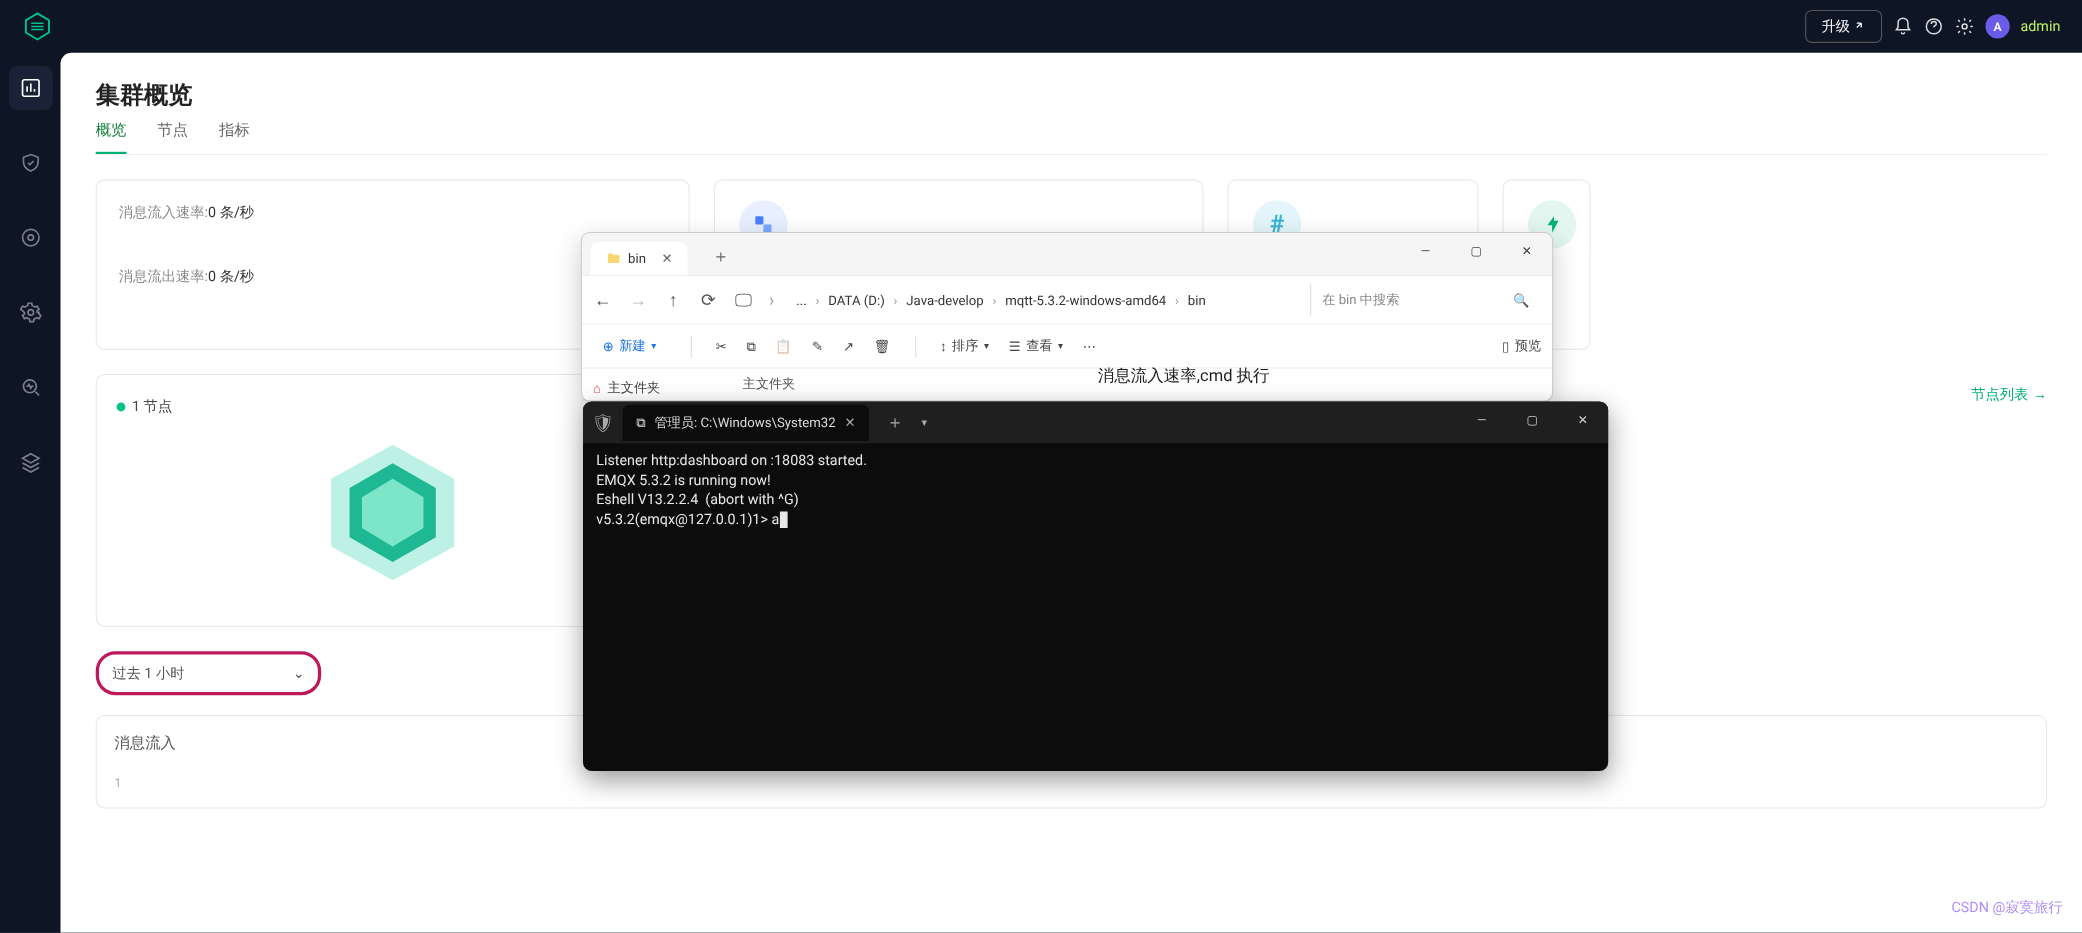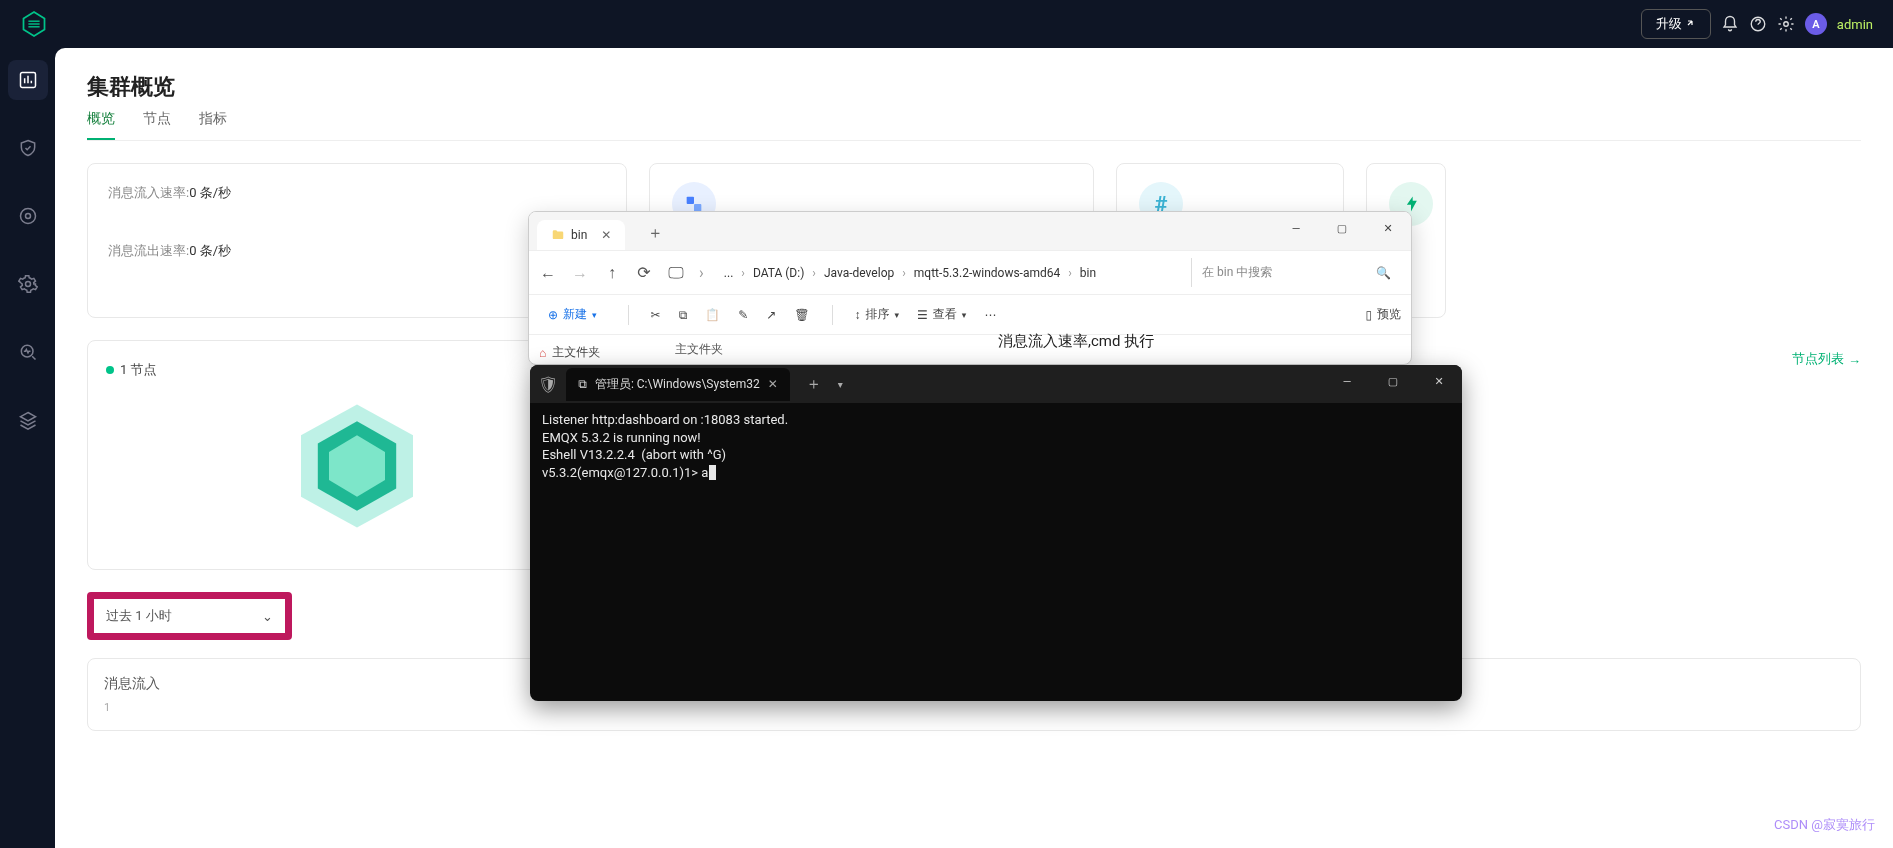--- a/index.html
+++ b/index.html
@@ -33,23 +33,23 @@
 .ic-blue{background:#e8f0ff;color:#4880ff}
 .ic-cyan{background:#e4f6fb;color:#3bb3d4}
 .ic-green{background:#e3f7f0;color:#00b173}
 .node-section{margin-top:22px;display:flex;}
 .node-card{width:540px;border:1px solid #e8e8e8;border-radius:8px;padding:18px;height:230px;position:relative}
 .node-badge{display:inline-flex;align-items:center;gap:6px;font-size:13px;color:#444}
 .node-dot{width:8px;height:8px;background:#00c389;border-radius:50%}
 .hexagon{position:absolute;left:50%;top:55%;transform:translate(-50%,-50%)}
 .view-nodes{color:#00b173;font-size:13px;cursor:pointer;display:flex;align-items:center;gap:4px}
 .bottom-section{margin-top:22px}
-.time-select{width:205px;border:7px solid #be185d;border-radius:4px;padding:8px 12px;font-size:13px;color:#555;display:flex;justify-content:space-between;align-items:center;cursor:pointer;margin-bottom:18px}
+.time-select{width:205px;border:3px solid #be185d;border-radius:18px;padding:8px 12px;font-size:13px;color:#555;display:flex;justify-content:space-between;align-items:center;cursor:pointer;margin-bottom:18px}
 .chart-card{border:1px solid #e8e8e8;border-radius:8px;padding:16px}
-.chart-title{font-size:14px;color:#555;margin-bottom:8px}
+.chart-title{font-size:14px;color:#555;margin-bottom:20px}
 .chart-axis{font-size:11px;color:#aaa}
 
 .explorer{position:absolute;left:528px;top:211px;width:884px;height:154px;background:#fff;border:1px solid #ccc;border-radius:8px;box-shadow:0 8px 24px rgba(0,0,0,.2);overflow:hidden}
 .expl-tabs{height:38px;background:#f5f5f5;display:flex;align-items:flex-end;padding-left:8px}
 .expl-tab{display:flex;align-items:center;gap:6px;padding:8px 14px;background:#fff;border-radius:8px 8px 0 0;font-size:12px;color:#333}
 .folder-ico{width:14px;height:14px}
 .expl-close{margin-left:8px;cursor:pointer;color:#666}
 .expl-plus{margin-left:12px;color:#666;cursor:pointer;padding:6px 10px}
 .expl-winbtns{position:absolute;right:0;top:0;display:flex}
 .winbtn{width:46px;height:32px;display:flex;align-items:center;justify-content:center;cursor:pointer;color:#444;font-size:11px}

